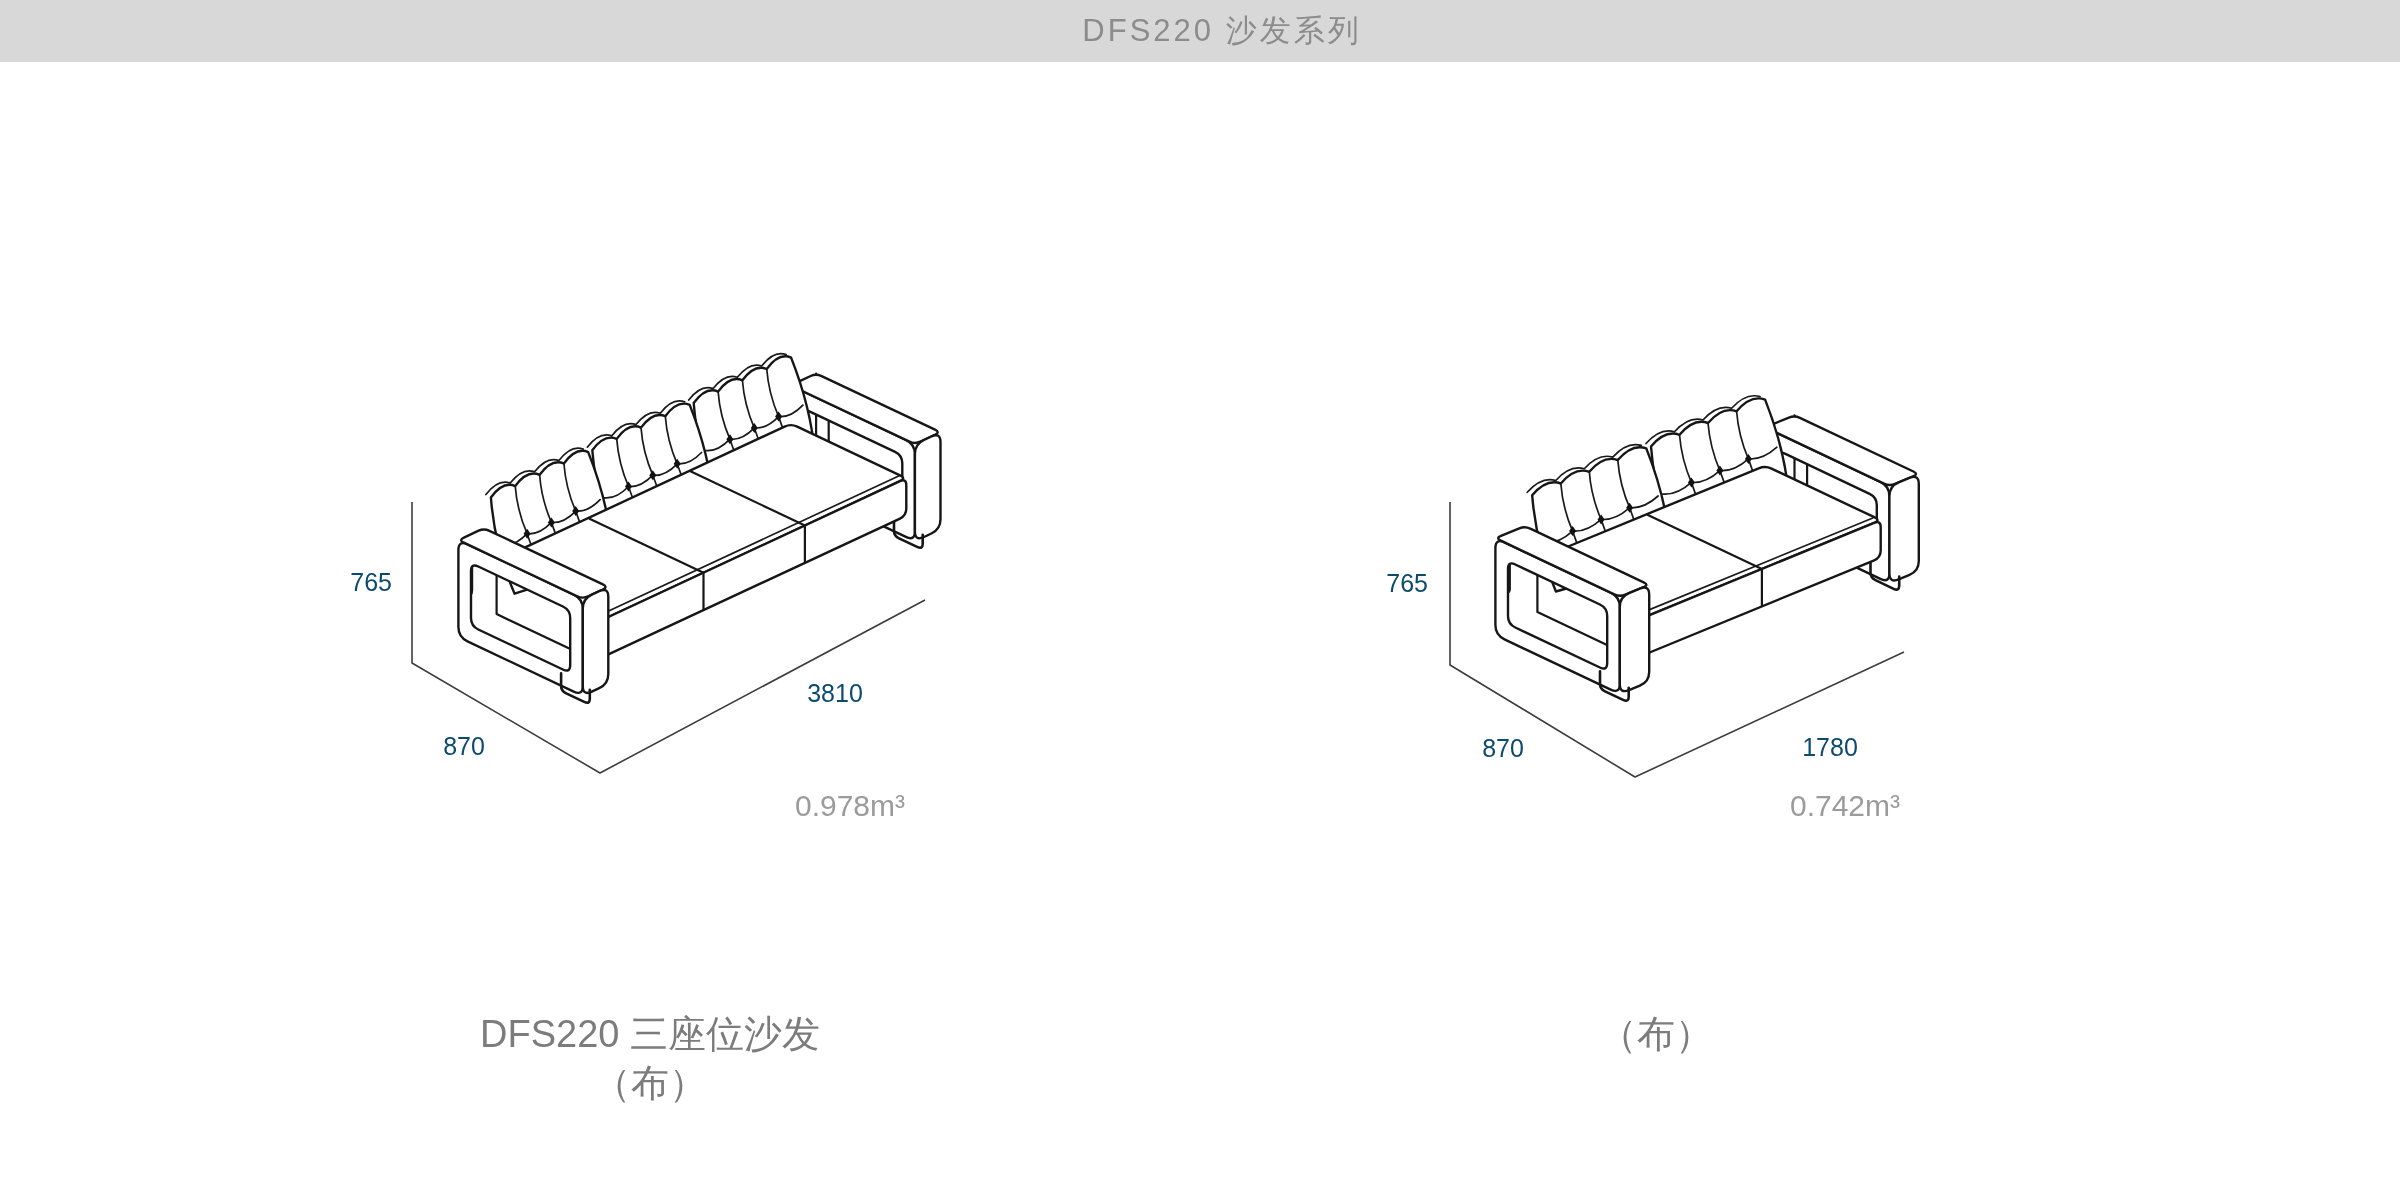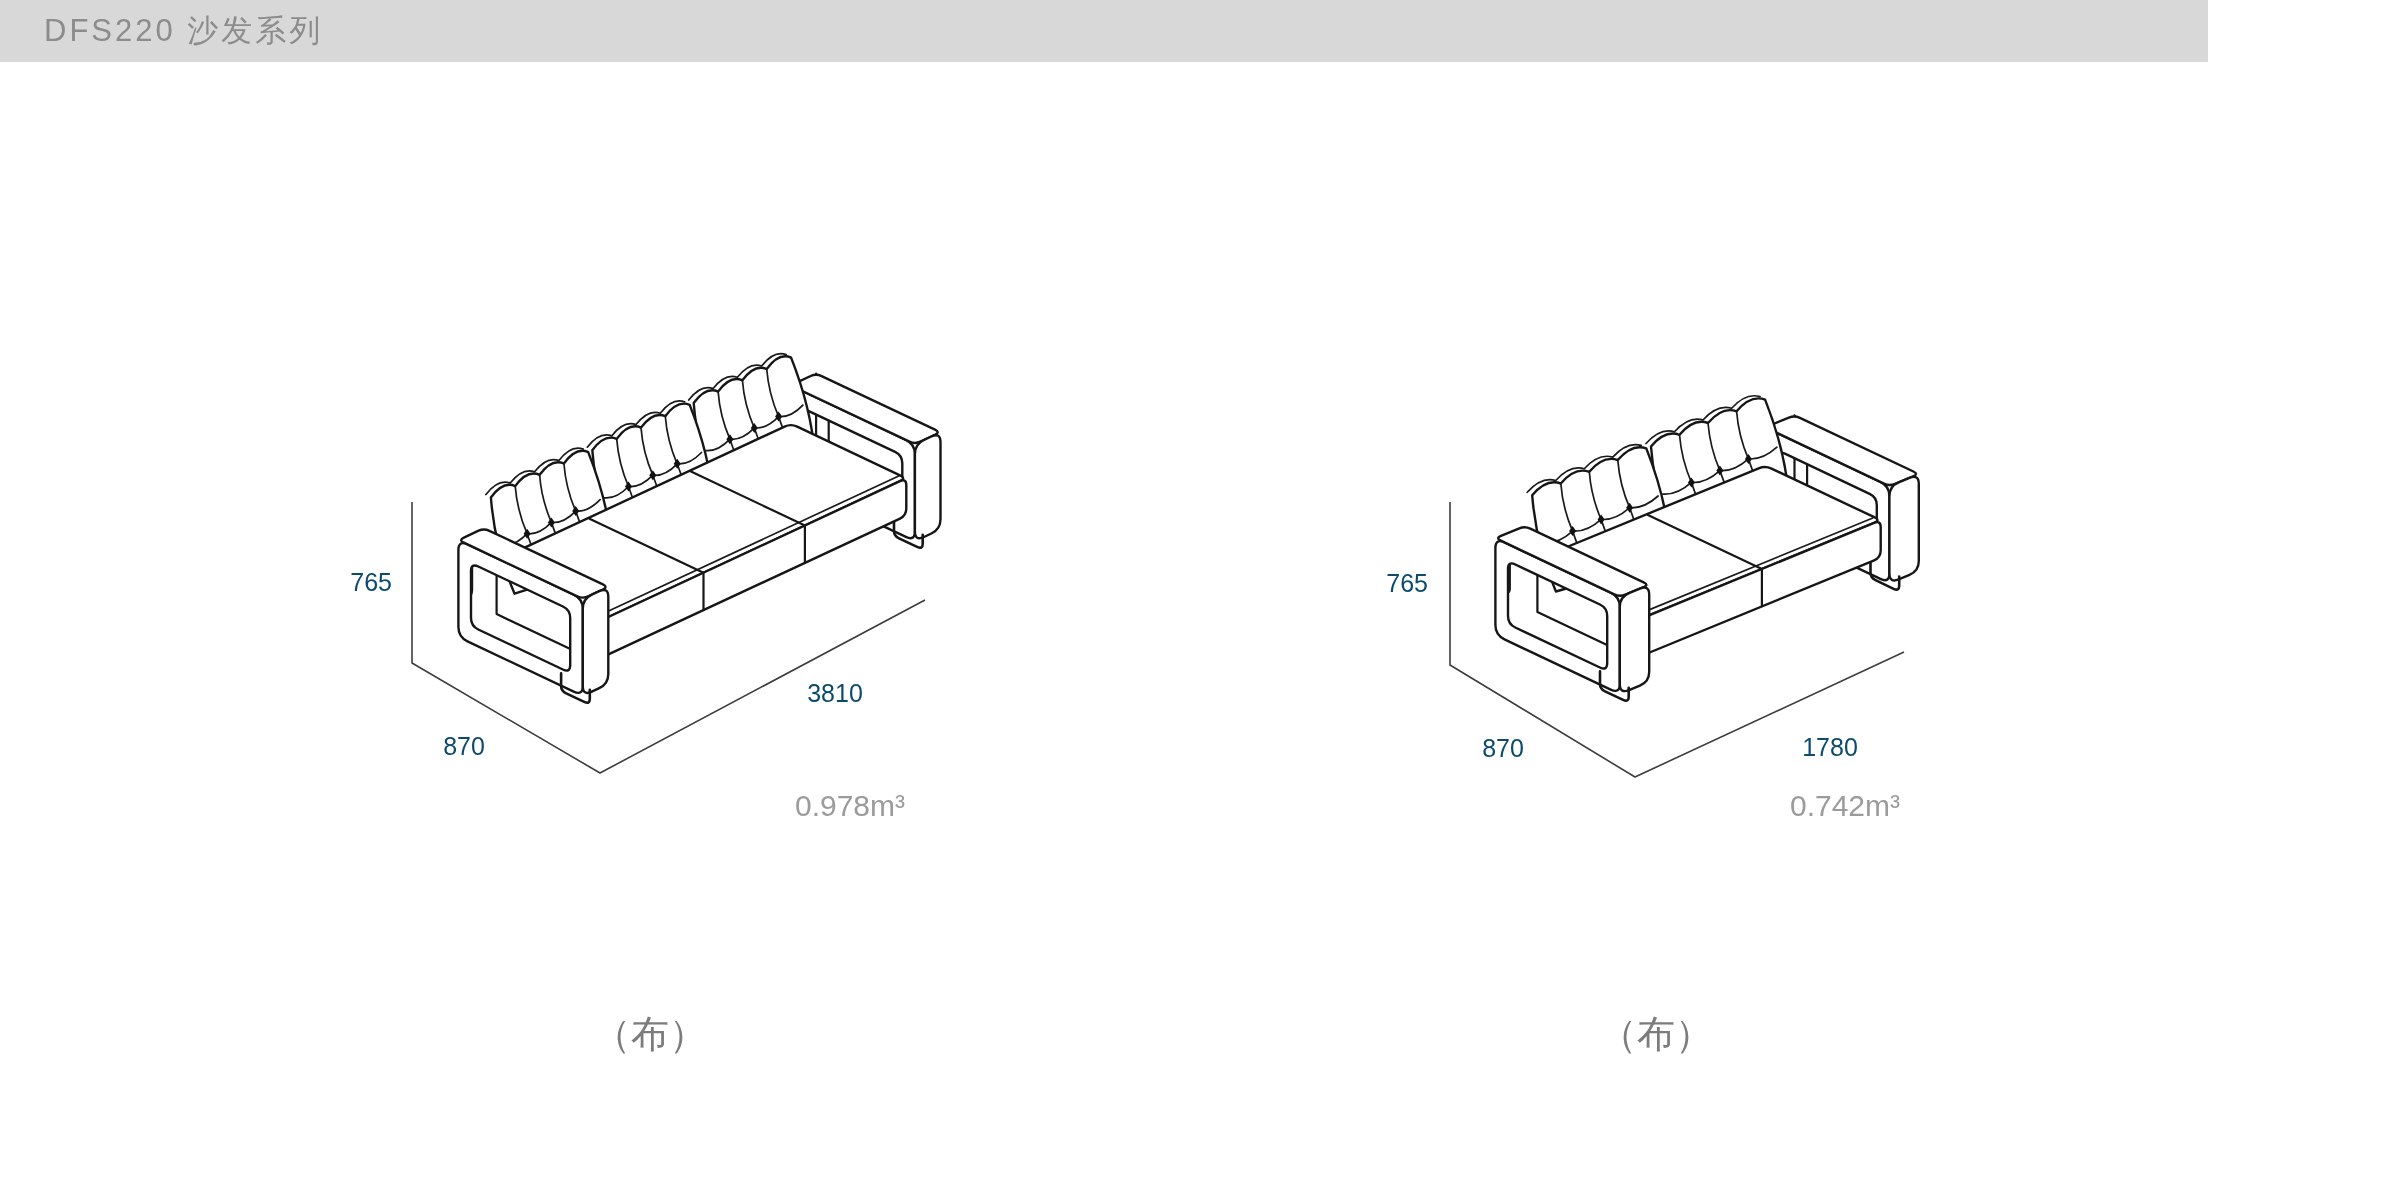--- a/index.html
+++ b/index.html
@@ -1,18 +1,18 @@
 <!DOCTYPE html>
 <html><head>
 <meta charset="utf-8">
 <style>
   html,body{margin:0;padding:0;background:#fff;}
   .page{position:relative;width:2400px;height:1200px;background:#ffffff;overflow:hidden;
         font-family:"Liberation Sans","DejaVu Sans",sans-serif;}
-  .header-bar{position:absolute;left:0;top:0;width:2208px;height:62px;background:#d8d8d8;}
+  .header-bar{position:absolute;left:0;top:0;width:2400px;height:62px;background:#d8d8d8;text-align:center;}
   .header-bar span{display:block;padding-left:44px;line-height:62px;font-size:31px;
         letter-spacing:3px;color:#8c8c8c;}
   svg.sofa{position:absolute;overflow:visible;}
   .lbl{position:absolute;font-size:25px;line-height:38px;color:#0c4a6e;}
   .lbl.right{text-align:right;}
   .lbl.center{text-align:center;}
   .vol{position:absolute;font-size:30px;line-height:36px;color:#9b9b9b;text-align:center;}
   .caption{position:absolute;text-align:center;color:#7c7c7c;font-size:38px;line-height:49px;}
   
   path.face{fill:#ffffff;stroke:#161616;stroke-width:2.4;stroke-linejoin:round;fill-rule:evenodd;}
@@ -76,20 +76,21 @@
       <path d="M463.9,542.7 Q458.4,540.1 463.9,537.6 L478.6,530.7 Q484.0,528.2 489.4,530.8 L602.9,584.4 Q608.3,587.0 602.9,589.5 L588.2,596.4 Q582.8,598.9 577.3,596.3 Z" class="face"></path>
       <path d="M582.8,608.9 Q582.8,598.9 591.8,594.7 L599.2,591.2 Q608.3,587.0 608.3,597.0 L608.3,674.0 Q608.3,684.0 599.2,688.2 L591.8,691.7 Q582.8,695.9 582.8,685.9 Z" class="face"></path>
       <path d="M561.1,673.4 L561.1,685.8 Q561.1,691.0 566.2,693.4 L584.2,701.9 Q589.8,704.6 589.8,699.0 L589.8,689.8" class="leg"></path>
       <path d="M412,502 L412,663 L600,773 L925,600" class="dim"></path>
     </svg>
   <div class="lbl right" style="left:292px;top:563px;width:100px">765</div>
   <div class="lbl center" style="left:404px;top:727px;width:120px">870</div>
   <div class="lbl center" style="left:755px;top:674px;width:160px">3810</div>
   <div class="vol" style="left:750px;top:788px;width:200px">0.978m³</div>
   <div class="caption" style="left:390px;top:1010px;width:520px">
+    <div>DFS220 三座位沙发</div>
     <div>（布）</div>
   </div>
 
   <svg id="sofa1" class="sofa" style="left:1340px;top:200px" width="660" height="600" viewBox="1340 200 660 600">
       <path d="M1794.5,415.3 L1794.5,512.3" class="ln"></path>
       <path d="M1807.1,438.2 L1807.1,501.2 L1906.2,548.1" class="ln"></path>
       <path d="M1765.1,437.4 Q1765.1,427.4 1774.1,431.6 L1880.4,481.9 Q1889.4,486.2 1889.4,496.2 L1889.4,573.2 Q1889.4,583.2 1880.4,578.9 L1774.1,528.6 Q1765.1,524.4 1765.1,514.4 Z M1777.7,458.3 Q1777.7,450.3 1784.9,453.7 L1869.6,493.8 Q1876.8,497.2 1876.8,505.2 L1876.8,552.2 Q1876.8,560.2 1869.6,556.8 L1784.9,516.7 Q1777.7,513.3 1777.7,505.3 Z" class="face"></path>
       <path d="M1770.5,429.9 Q1765.1,427.4 1770.6,425.1 L1788.9,417.6 Q1794.5,415.3 1799.9,417.8 L1913.4,471.5 Q1918.8,474.1 1913.2,476.4 L1895.0,483.9 Q1889.4,486.2 1884.0,483.6 Z" class="face"></path>
       <path d="M1889.4,496.2 Q1889.4,486.2 1898.7,482.4 L1909.5,477.9 Q1918.8,474.1 1918.8,484.1 L1918.8,561.1 Q1918.8,571.1 1909.5,574.9 L1898.7,579.4 Q1889.4,583.2 1889.4,573.2 Z" class="face"></path>
       <path d="M1870.5,560.2 L1870.5,572.6 Q1870.5,577.8 1875.5,580.2 L1893.6,588.8 Q1899.2,591.4 1899.2,585.8 L1899.2,576.6" class="leg"></path>

